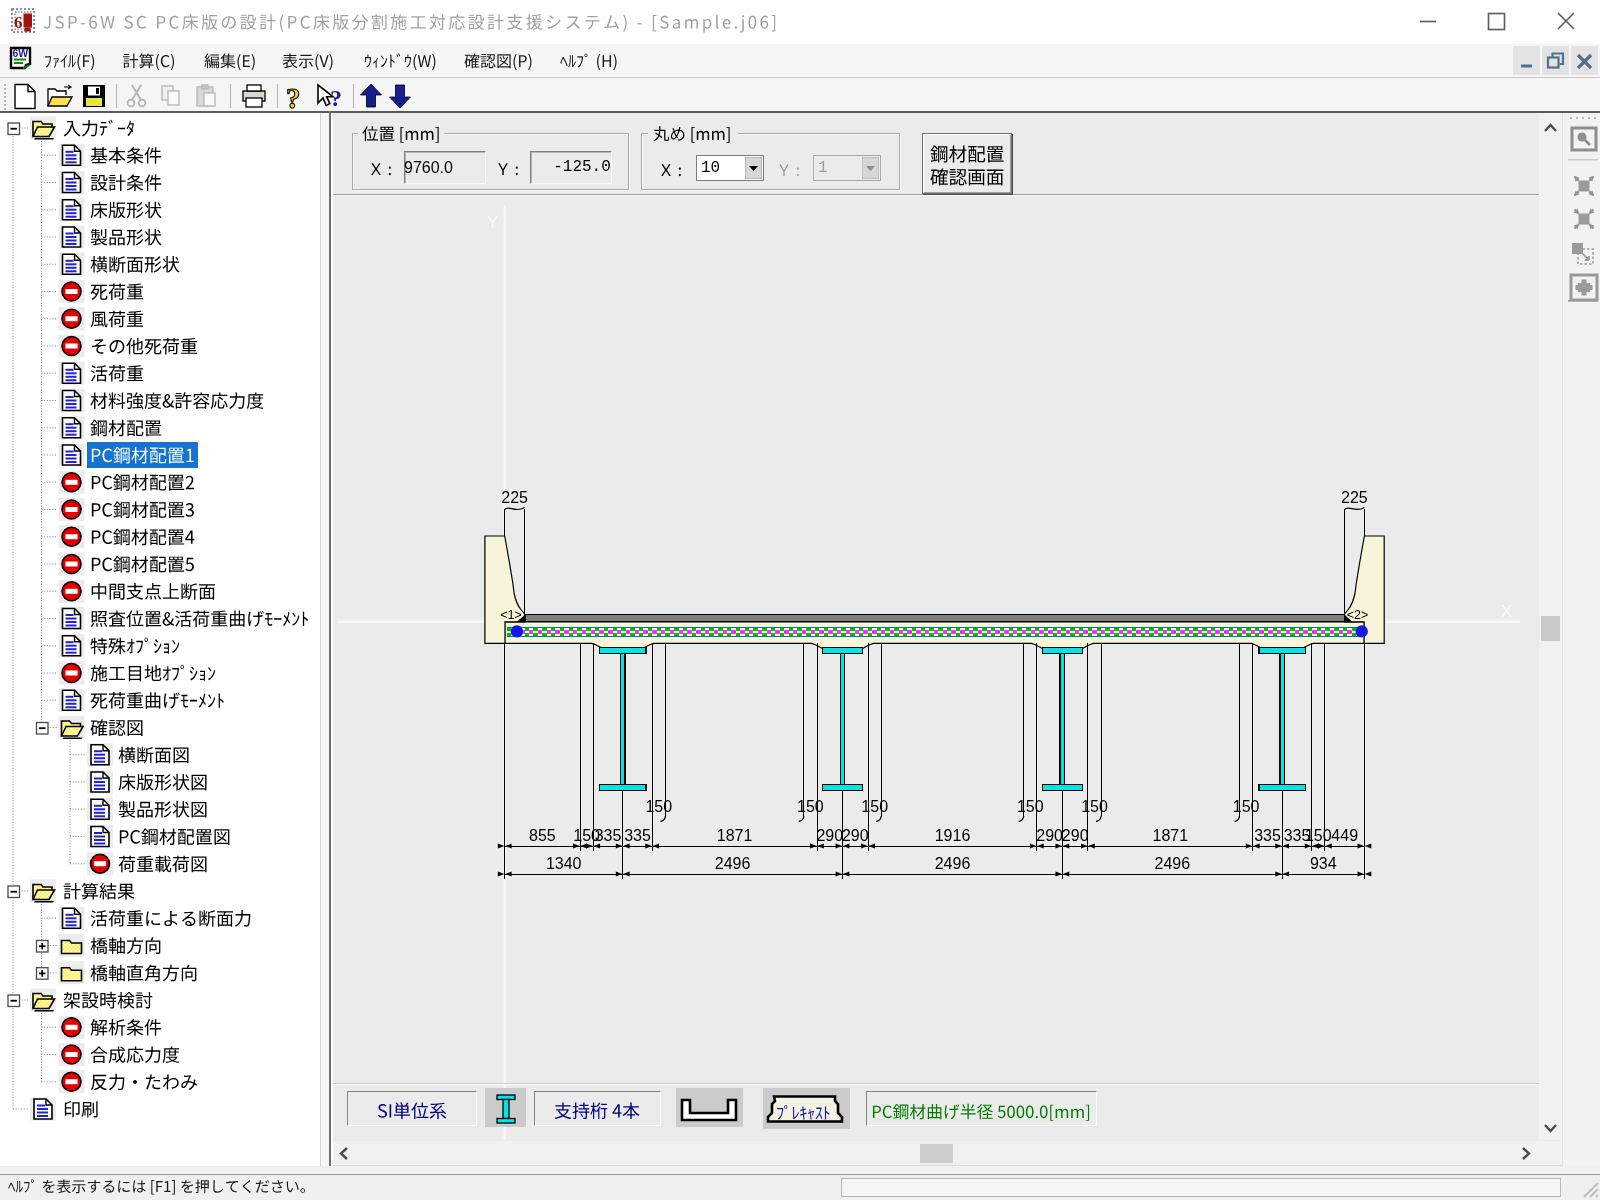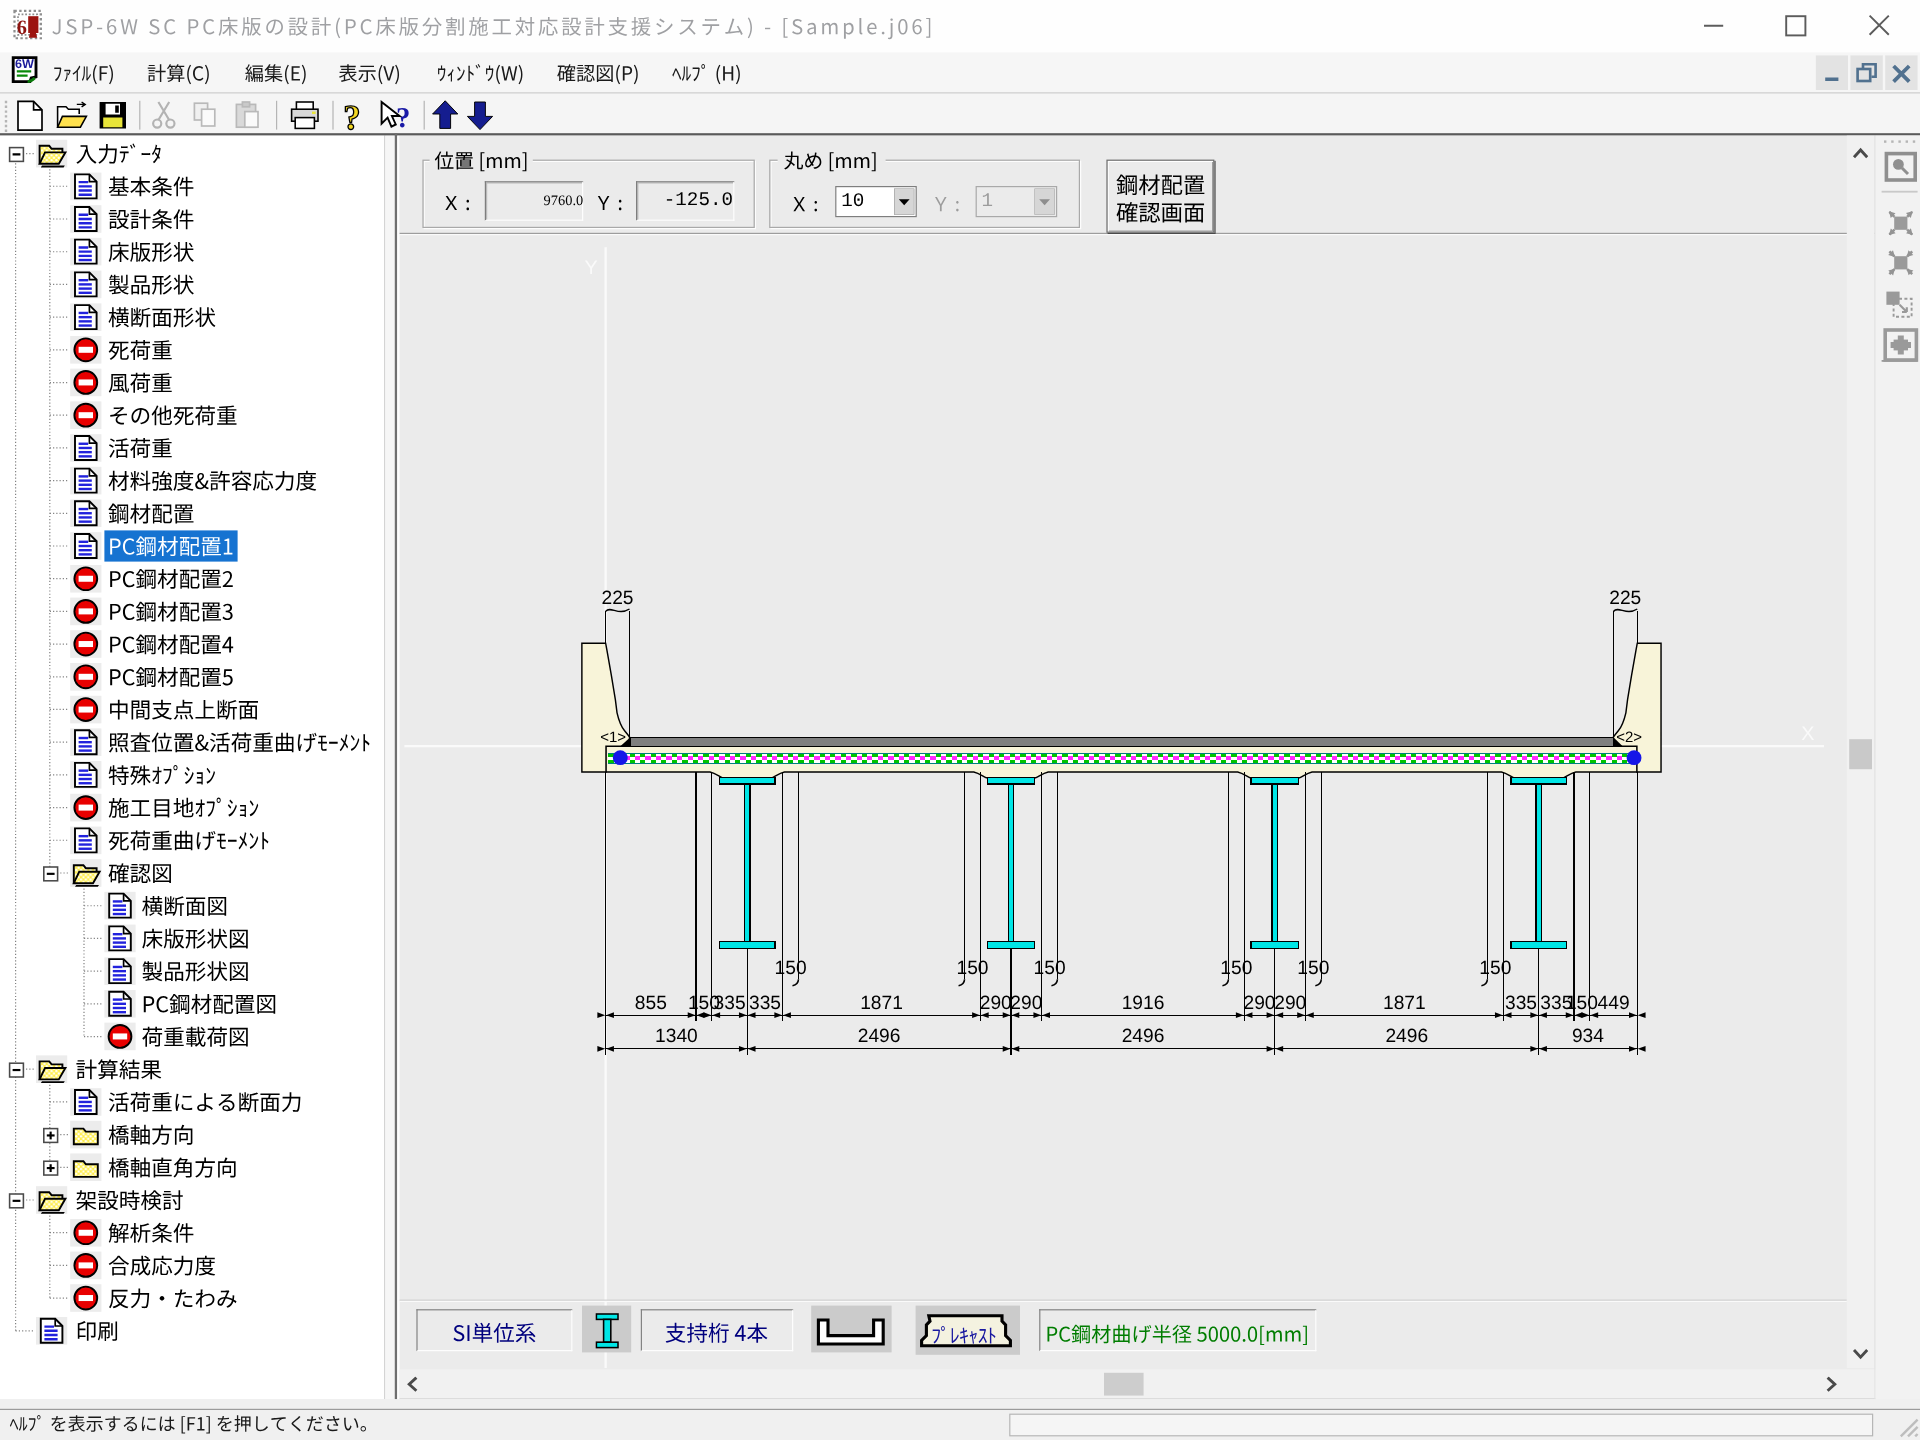--- a/index.html
+++ b/index.html
@@ -655,21 +655,21 @@
         <path d="M7 18.5 h11"></path>
       </g>
     </g>
   </svg>
 <div class="abs" style="left:333px;top:113px;width:1267px;height:82px;background:#ebebeb"></div>
 <div class="abs" style="left:333px;top:194px;width:1229px;height:1px;background:#9d9d9d"></div>
 <div class="abs" style="left:333px;top:195px;width:1229px;height:1px;background:#fafafa"></div>
 <div class="abs" style="left:352px;top:133px;width:277px;height:57px;border:1px solid #a9a9a9;box-shadow:1px 1px 0 #fdfdfd, inset 1px 1px 0 #fdfdfd"></div>
 <div class="abs" style="left:358.0px;top:124.0px;width:86.0px;height:18px;background:#ebebeb"></div>
 <div class="abs" style="left:404px;top:151px;width:82px;height:33px;background:#ebebeb;border-top:1px solid #7e7e7e;border-left:1px solid #7e7e7e;border-right:1px solid #fdfdfd;border-bottom:1px solid #fdfdfd;box-shadow:inset 1px 1px 0 #b9b9b9"></div>
-<div class="abs" style="left:404px;top:151px;width:82px;height:33px;line-height:33px;text-align:right;font-family:Liberation Serif, serif;font-size:12px;color:#000">9760.0</div>
+<div class="abs" style="left:404px;top:151px;width:82px;height:33px;line-height:33px;text-align:left;font-family:Liberation Sans, sans-serif;font-size:16px;color:#000">9760.0</div>
 <div class="abs" style="left:530px;top:151px;width:82px;height:33px;background:#ebebeb;border-top:1px solid #7e7e7e;border-left:1px solid #7e7e7e;border-right:1px solid #fdfdfd;border-bottom:1px solid #fdfdfd;box-shadow:inset 1px 1px 0 #b9b9b9"></div>
 <div class="abs" style="left:530px;top:151px;width:104px;height:33px;line-height:33px;text-align:center;font-family:Liberation Mono,monospace;font-size:16px;color:#000">-125.0</div>
 <div class="abs" style="left:641px;top:133px;width:259px;height:57px;border:1px solid #a9a9a9;box-shadow:1px 1px 0 #fdfdfd, inset 1px 1px 0 #fdfdfd"></div>
 <div class="abs" style="left:648.0px;top:124.0px;width:90.0px;height:18px;background:#ebebeb"></div>
 <div class="abs" style="left:696px;top:155px;width:68px;height:26px;background:#fff;border:1px solid #7e7e7e"></div>
 <div class="abs" style="left:701px;top:155px;height:16px;line-height:26px;font-family:Liberation Mono,monospace;font-size:16px;color:#000">10</div>
 <svg class="abs" style="left:745px;top:157px" width="17" height="22" viewBox="0 0 17 22">
 <rect width="17" height="22" fill="#d6d6d6" stroke="#9a9a9a" stroke-width="1"></rect>
 <path d="M4 9 h9 l-4.5 5 z" fill="#000"></path>
   </svg>

